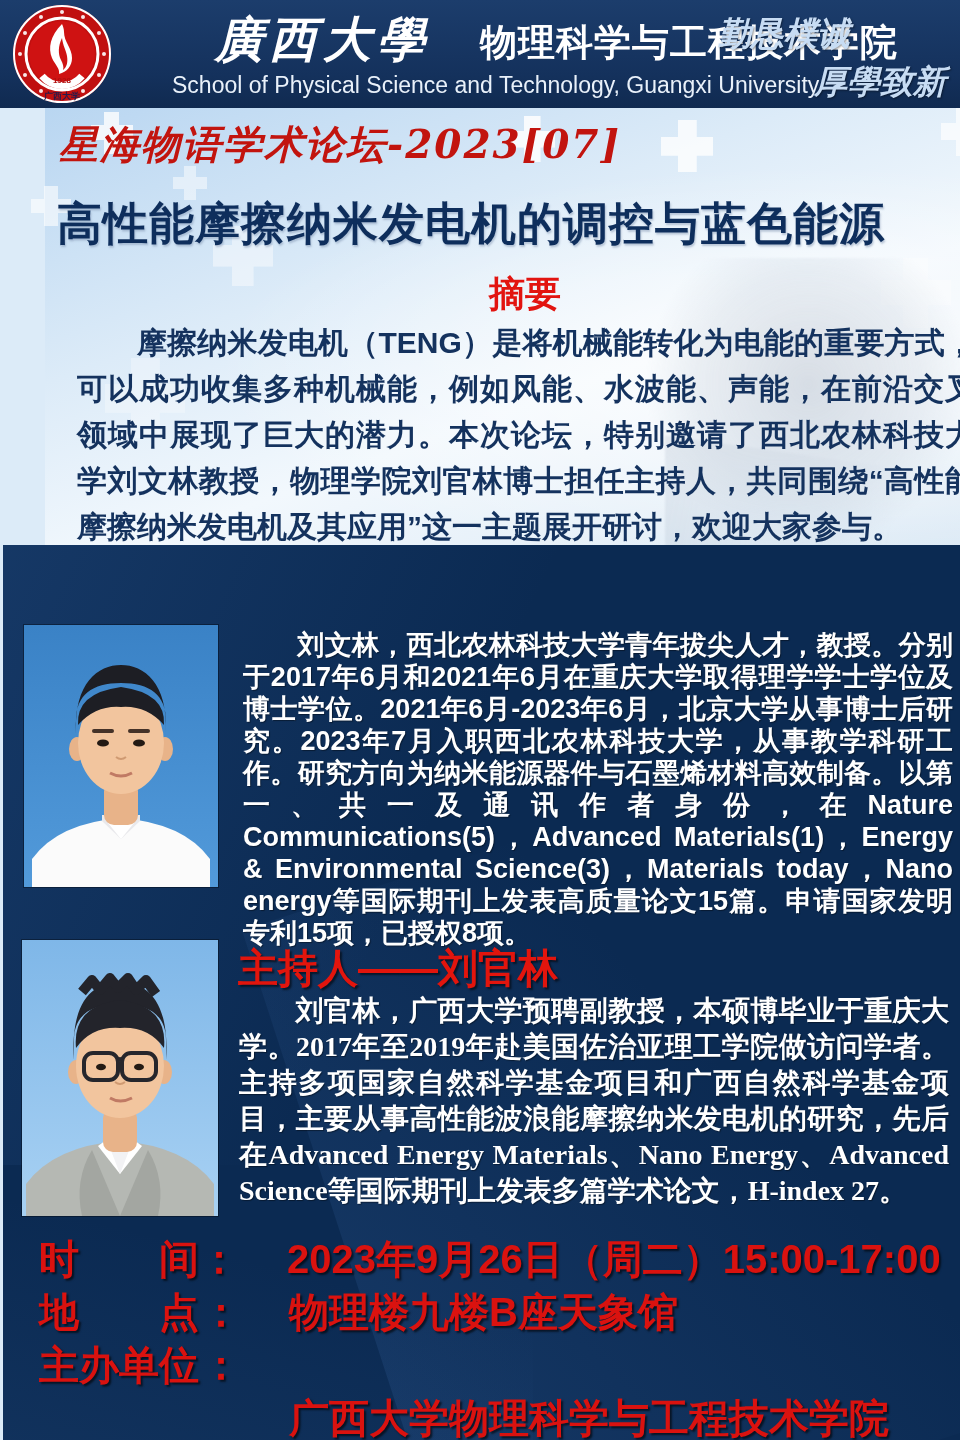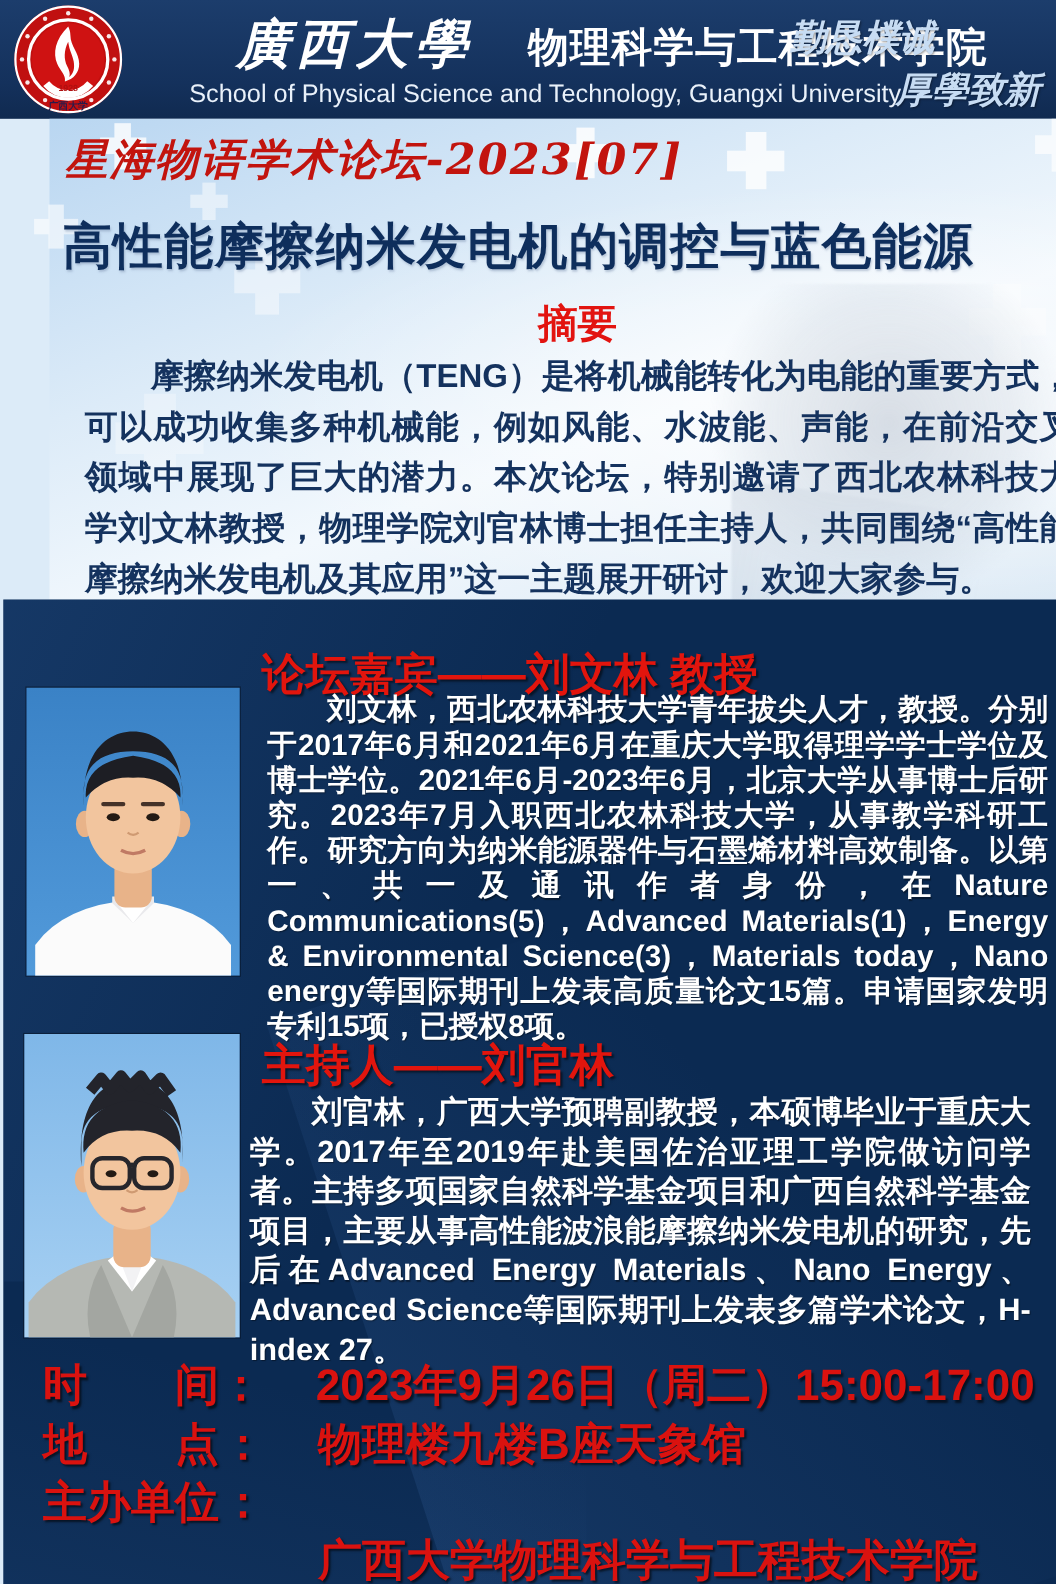--- a/index.html
+++ b/index.html
@@ -102,21 +102,21 @@
     position:absolute;font-size:40px;font-weight:bold;color:#e2150d;
     white-space:nowrap;text-shadow:2px 2px 2px rgba(0,0,0,.55);
   }
   .guest-heading{left:235px;top:40px;}
   .host-heading{left:235px;top:396px;}
   .bio{
     position:absolute;color:#ffffff;font-weight:600;text-align:justify;
     text-shadow:1px 1px 1px rgba(0,0,0,.4);
   }
   .guest-bio{left:240px;top:84px;width:710px;font-size:27px;line-height:32px;}
-  .host-bio{left:224px;top:448px;width:710px;font-size:28px;line-height:36px;}
+  .host-bio{left:236px;top:448px;width:710px;font-size:28px;line-height:36px;font-family:Liberation Serif, serif;}
   .bio .indent{display:inline-block;width:2em;}
   
   .footer{
     position:absolute;left:36px;top:688px;width:900px;
     font-size:40px;font-weight:bold;color:#da120f;
     text-shadow:2px 2px 2px rgba(0,0,0,.6);
   }
   .f-row{display:flex;height:53px;align-items:center;white-space:nowrap;}
   .f-label{display:inline-block;width:162px;}
   .f-colon{display:inline-block;width:40px;}
@@ -221,21 +221,20 @@
         <path d="M52,108 C50,58 74,40 97,40 C120,40 144,58 142,108 L142,96 C142,70 126,58 97,58 C68,58 52,70 52,96 Z" fill="#1d1e24"></path>
         <path d="M54,100 Q72,80 97,82 Q122,80 140,100 Q142,68 97,62 Q52,68 54,100 Z" fill="#1d1e24"></path>
         <rect x="68" y="104" width="22" height="4" rx="2" fill="#453228"></rect>
         <rect x="104" y="104" width="22" height="4" rx="2" fill="#453228"></rect>
         <ellipse cx="79" cy="118" rx="6" ry="3.6" fill="#231a14"></ellipse>
         <ellipse cx="115" cy="118" rx="6" ry="3.6" fill="#231a14"></ellipse>
         <path d="M92,132 Q97,136 102,132" fill="none" stroke="#cf9a72" stroke-width="2"></path>
         <path d="M86,148 Q97,154 108,148" fill="none" stroke="#c07a64" stroke-width="3"></path>
       </svg>
     </div>
-    <div class="sec-heading guest-heading">论坛嘉宾——刘文林 教授</div>
     <div class="bio guest-bio"><span class="indent"></span><span>刘文林，西北农林科技大学青年拔尖人才，教授。分别于2017年6月和2021年6月在重庆大学取得理学学士学位及博士学位。2021年6月-2023年6月，北京大学从事博士后研究。2023年7月入职西北农林科技大学，从事教学科研工作。研究方向为纳米能源器件与石墨烯材料高效制备。以第一、共一及通讯作者身份，在Nature Communications(5)，Advanced Materials(1)，Energy &amp; Environmental Science(3)，Materials today，Nano energy等国际期刊上发表高质量论文15篇。申请国家发明专利15项，已授权8项。</span></div>
 
     <div class="photo photo-host">
       <svg width="196" height="276" viewBox="0 0 196 276">
         <defs>
           <linearGradient id="bg2" x1="0" y1="0" x2="0" y2="1">
             <stop offset="0" stop-color="#7fb7e8"></stop>
               <stop offset="1" stop-color="#a8d1f3"></stop>
           </linearGradient>
         </defs>

